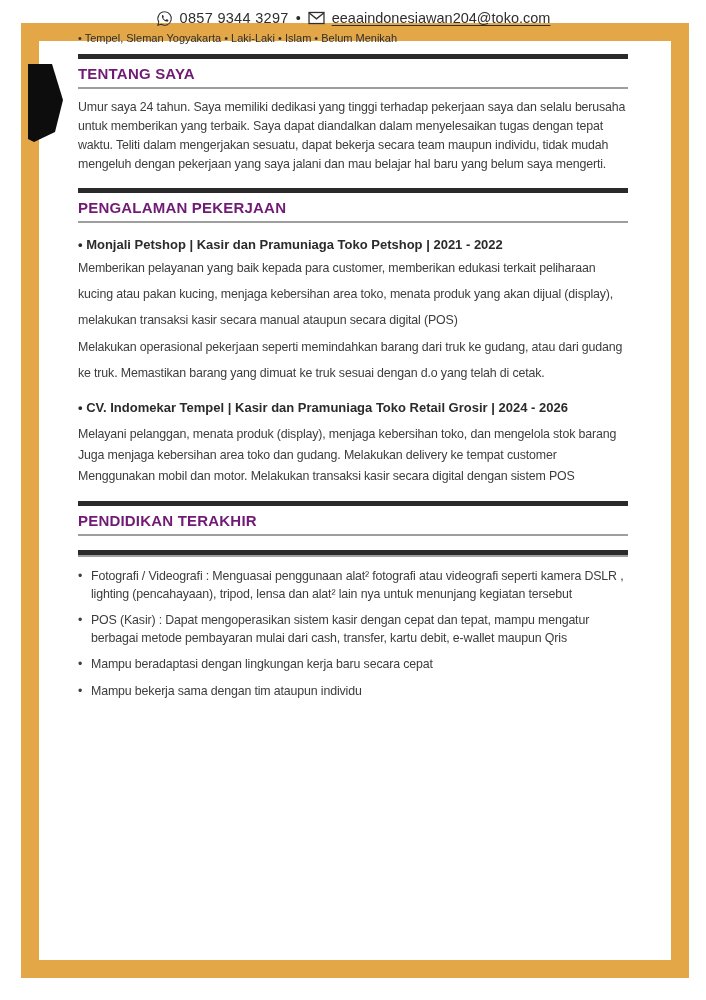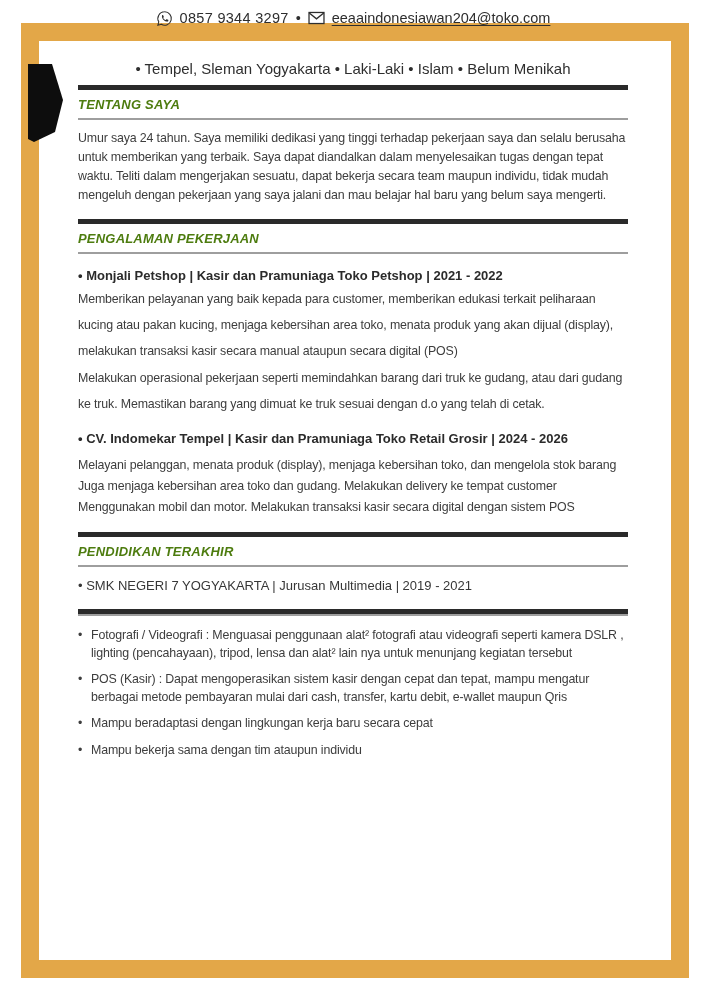--- a/index.html
+++ b/index.html
@@ -21,30 +21,30 @@
     font-weight:700;color:#1b1b1b;letter-spacing:.3px;
   }
   .contact-row{
     margin-top:8px;display:flex;justify-content:center;align-items:center;
     gap:7px;font-size:14.5px;line-height:20px;color:#2e2e2e;
   }
   .contact-row .num{letter-spacing:.3px;}
   .icon{display:inline-flex;align-items:center;}
   .email-link{color:#2e2e2e;text-decoration:underline;text-underline-offset:2px;cursor:pointer;}
   .info-row{
-    margin-top:31px;text-align:center;font-size:15px;line-height:20px;color:#2e2e2e;
+    text-align:left;font-size:11px;line-height:20px;color:#2e2e2e;
   }
 
   .rule-thick{height:5px;background:#2a2a2a;}
   .rule-thin{height:2px;background:#9e9e9e;}
   .section{margin-top:14px;}
   .section.first{margin-top:6px;}
   h2{
-    margin:5px 0 4px 0;font-size:13px;line-height:19px;font-weight:700;
-    color:#4d7c0f;letter-spacing:.2px;font-style:italic;
+    margin:5px 0 4px 0;font-size:15px;line-height:19px;font-weight:700;
+    color:#701a75;letter-spacing:.2px;
   }
   .body-text{
     margin-top:9px;font-size:12.4px;line-height:19px;letter-spacing:-0.15px;color:#3d3d3d;
   }
   .job-title{
     margin-top:13px;font-size:13px;line-height:18px;font-weight:700;color:#2b2b2b;
   }
   .job-title .rest{font-weight:400;color:#3d3d3d;}
   .job-title.mt2{margin-top:15px;}
   .job-title.mt3{}
@@ -123,21 +123,20 @@
         <div class="job-desc spread">Melayani pelanggan, menata produk (display), menjaga kebersihan toko, dan mengelola stok barang
 Juga menjaga kebersihan area toko dan gudang. Melakukan delivery ke tempat customer
 Menggunakan mobil dan motor. Melakukan transaksi kasir secara digital dengan sistem POS</div>
       </div>
     </div>
 
     <div class="section">
       <div class="rule-thick"></div>
       <h2>PENDIDIKAN TERAKHIR</h2>
       <div class="rule-thin"></div>
-      <div class="edu-line">• SMK NEGERI 7 YOGYAKARTA | Jurusan Multimedia | 2019 - 2021</div>
     </div>
 
     <div class="section">
       <div class="rule-thick"></div>
       <div class="rule-thin"></div>
 
       <div class="skills">
         <div class="skill">
           <span class="bullet">•</span>
           <span class="skill-text">Fotografi / Videografi : Menguasai penggunaan alat² fotografi atau videografi seperti kamera DSLR , lighting (pencahayaan), tripod, lensa dan alat² lain nya untuk menunjang kegiatan tersebut</span>

